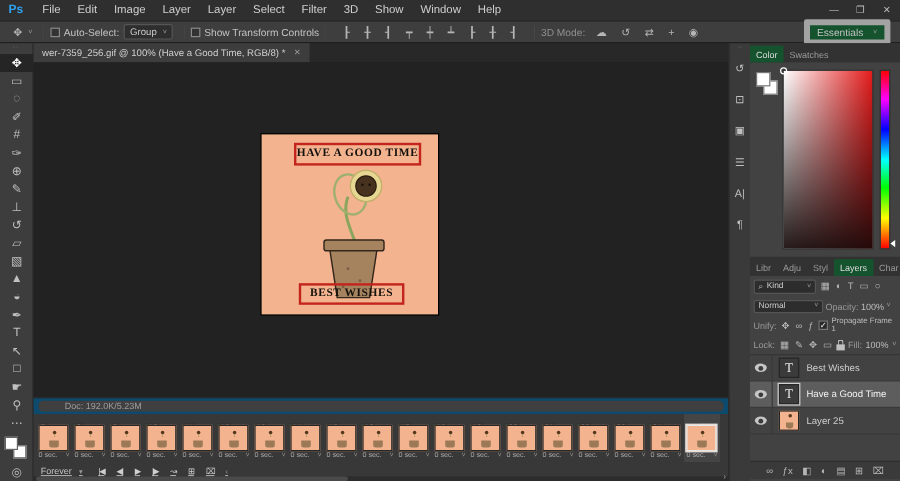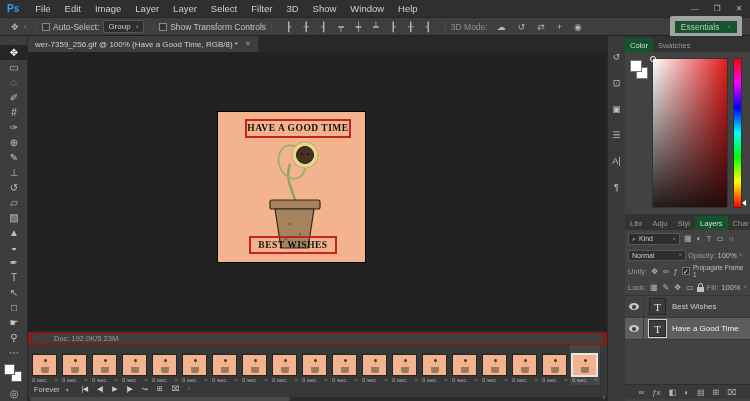--- a/index.html
+++ b/index.html
@@ -46,41 +46,41 @@
 
   
   #artwork { position:absolute; left:190px; top:60px; width:147px; height:150px; background:#f3b38f;
     box-shadow:0 0 0 1px #000; }
   .art-label { position:absolute; border:2px solid #c3251d; color:#14100c; text-align:center;
     font-family:"Liberation Serif", serif; font-weight:bold; letter-spacing:0.5px; }
   #label-top  { left:27px; top:7px;  width:106px; height:19px; font-size:9.5px; line-height:15px; }
   #label-bottom { left:31px; top:124px; width:88px; height:18px; font-size:9.5px; line-height:14px; }
 
   
-  #doc-status { position:absolute; left:28px; top:331px; width:579px; height:14px; background:#7f1d1d;
+  #doc-status { position:absolute; left:28px; top:331px; width:579px; height:14px; background:#0c4a6e;
     border-top:1px solid #2a2a2a; display:flex; align-items:center; }
   #doc-status .bar { position:absolute; left:4px; right:4px; top:2px; bottom:2px; background:#3f3f3f; border-radius:4px; }
   #doc-info { position:relative; font-size:7.5px; color:#9d9d9d; padding-left:26px; }
 
   
   #timeline { position:absolute; left:28px; top:345px; width:579px; height:56px; background:#383838; }
   #frames { position:absolute; left:2px; top:0; display:flex; }
   .frame { width:30px; height:40px; position:relative; }
   .frame .num { font-size:6.5px; color:#c2c2c2; background:#2e2e2e; display:inline-block; padding:0 2px; margin:1px 0 0 2px; line-height:7px; }
   .frame .thumb { position:absolute; left:2px; top:9px; width:25px; height:22px; background:#f3b38f; border:1px solid #262626; }
   .frame .thumb::before { content:""; position:absolute; left:8px; bottom:2px; width:8px; height:6px;
     background:#9c7a58; border-radius:0 0 2px 2px; }
   .frame .thumb::after { content:""; position:absolute; left:11px; top:4px; width:3px; height:3px;
     background:#54391d; border-radius:50%; box-shadow:0 3px 0 -1px #7f9b55; }
   .frame .delay { position:absolute; left:2px; top:32px; width:26px; font-size:6px; color:#aaa; white-space:nowrap; }
   .frame .delay .v { float:right; color:#8f8f8f; }
   .frame.selected .thumb { border:1px solid #e6e6e6; box-shadow:0 0 0 1px #e6e6e6; }
   .frame.selected { background:#454545; }
-  #tl-controls { position:absolute; left:2px; top:40px; height:12px; display:flex; align-items:flex-start; gap:9px;
-    font-size:7px; color:#c5c5c5; }
+  #tl-controls { position:absolute; left:2px; top:40px; height:12px; display:flex; align-items:flex-end; gap:9px;
+    font-size:7px; color:#c5c5c5;text-decoration:underline; }
   #loop-select { display:flex; gap:6px; align-items:center; padding:0 4px; font-size:7.5px; }
   .tl-btn { font-size:7px; letter-spacing:-1px; color:#cfcfcf; }
   #tl-scroll { position:absolute; left:0; top:52px; width:579px; height:4px; background:#2c2c2c; }
   #tl-scroll .thumb { position:absolute; left:2px; width:260px; height:4px; background:#4a4a4a; border-radius:2px; }
   #tl-scroll .arrow { position:absolute; right:2px; top:-3px; font-size:7px; color:#9a9a9a; }
 
   
   #iconstrip { position:absolute; left:607px; top:36px; width:18px; height:365px; background:#3a3a3a;
     border-left:1px solid #292929; display:flex; flex-direction:column; align-items:center; }
   #iconstrip .grip { font-size:6px; color:#777; line-height:8px; }
@@ -566,20 +566,27 @@
       </div>
 
       <div class="layer-row selected type-text">
         <span class="eye-box">
           <span class="eye"></span>
         </span>
         <span class="layer-thumb">T</span>
         <span>Have a Good Time</span>
       </div>
 
+      <div class="layer-row type-image">
+        <span class="eye-box">
+          <span class="eye"></span>
+        </span>
+        <span class="layer-thumb"></span>
+        <span>Layer 25</span>
+      </div>
 
     </div>
 
   <div id="layers-footer">
 
   <span>∞</span>
       <span>ƒx</span>
       <span>◧</span>
       <span>◐</span>
       <span>▤</span>

